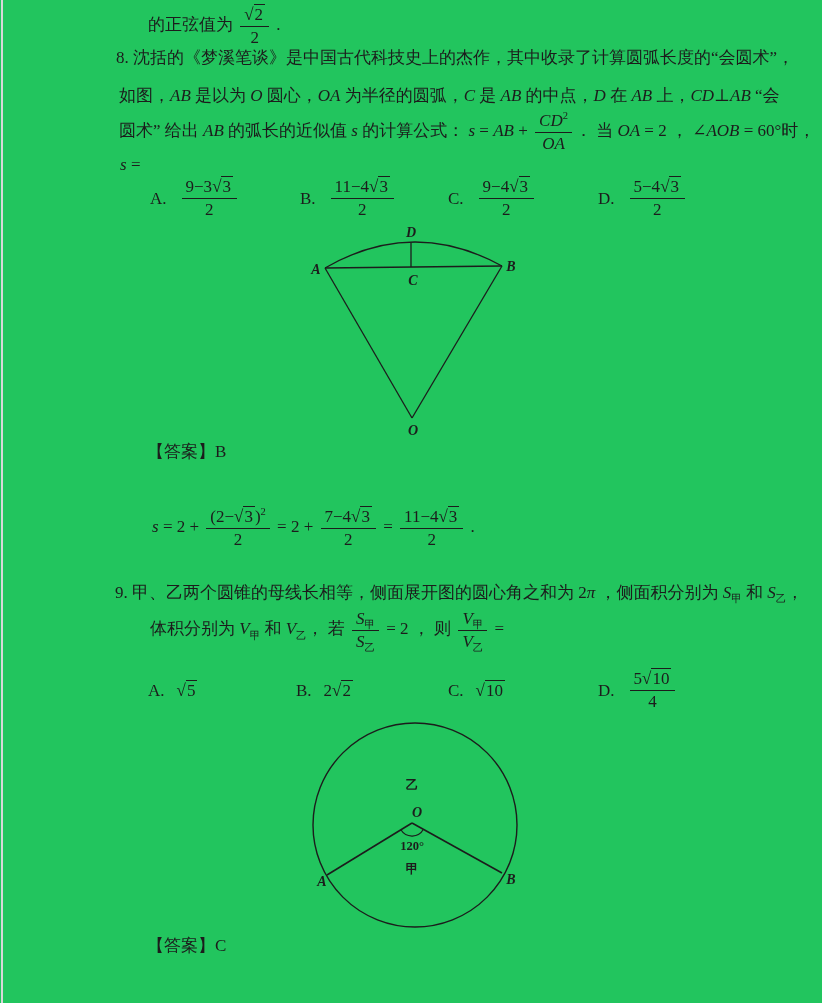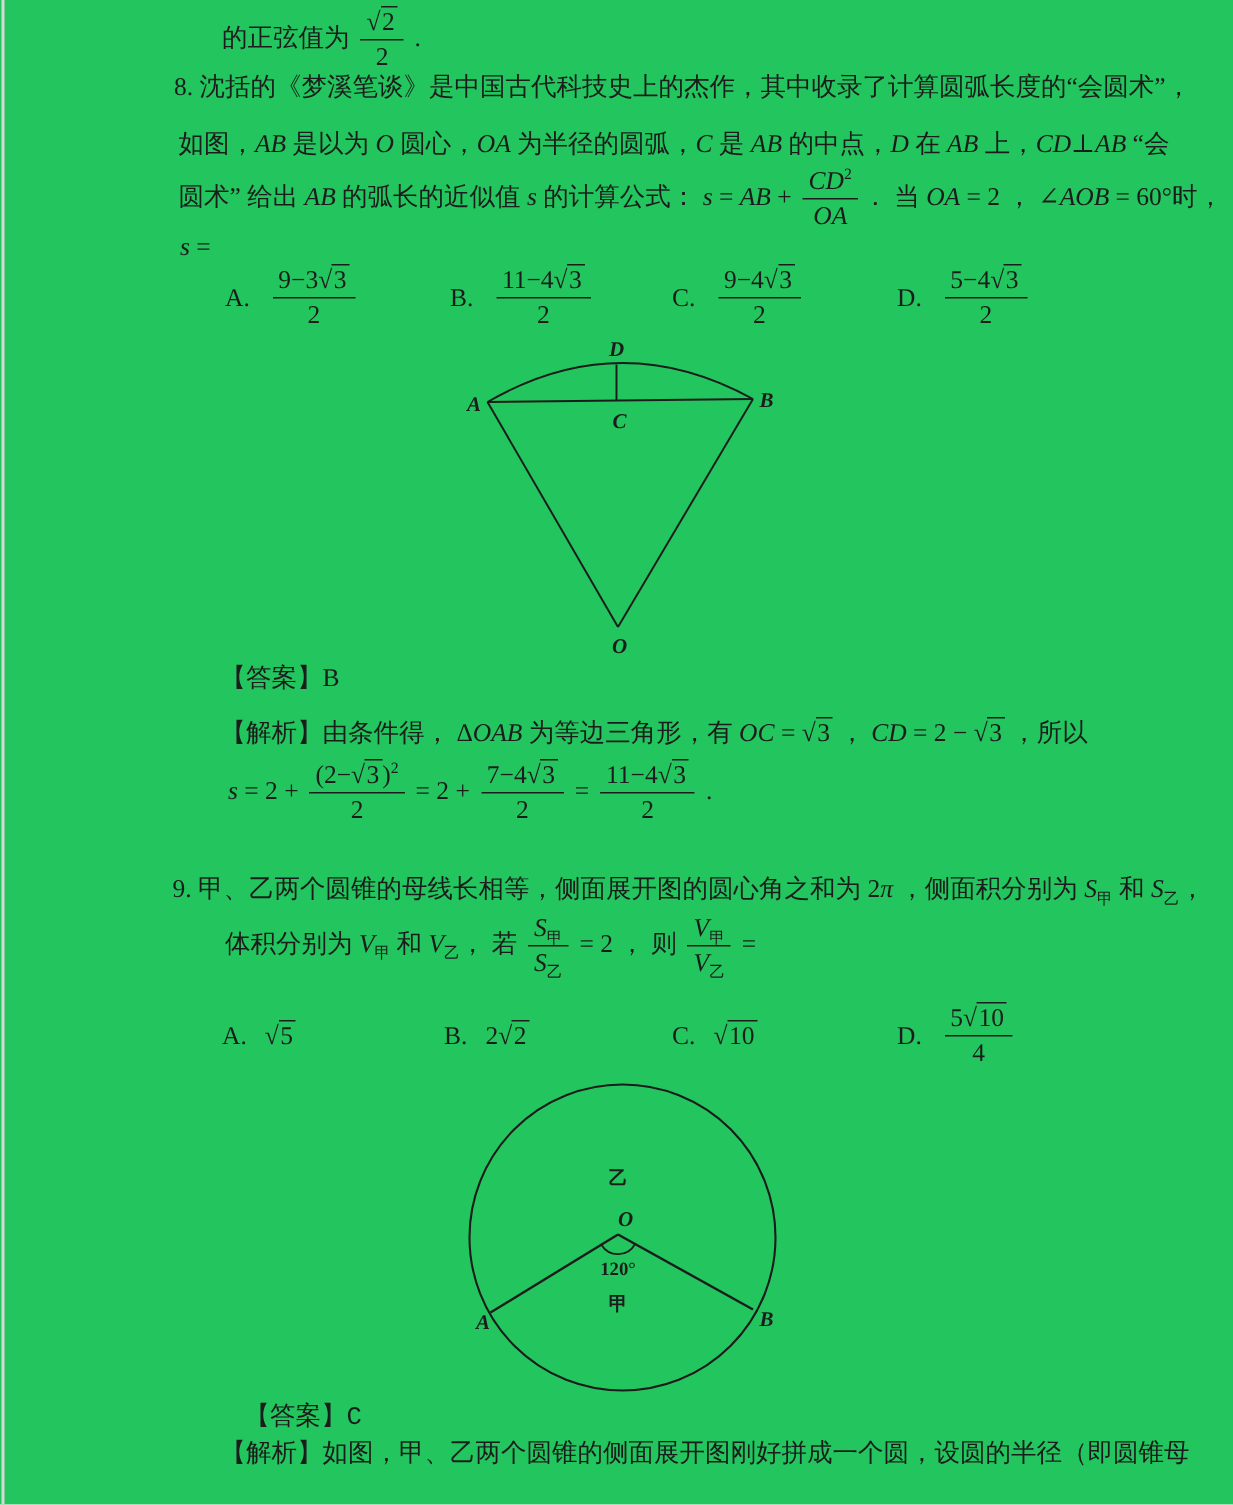--- a/index.html
+++ b/index.html
@@ -59,21 +59,20 @@
     <line x1="35" y1="44" x2="122" y2="194" stroke="#1c1c1c" stroke-width="1.3"></line>
     <line x1="212" y1="42" x2="122" y2="194" stroke="#1c1c1c" stroke-width="1.3"></line>
     <text x="121" y="13" text-anchor="middle" class="figlabel">D</text>
     <text x="26" y="50" text-anchor="middle" class="figlabel">A</text>
     <text x="221" y="47" text-anchor="middle" class="figlabel">B</text>
     <text x="123" y="61" text-anchor="middle" class="figlabel">C</text>
     <text x="123" y="211" text-anchor="middle" class="figlabel">O</text>
   </svg>
 
   <div class="line" style="left:147px;top:440px;">【答案】B</div>
-  <div class="line" style="left:147px;top:477px;"><span>【解析】由条件得， Δ</span><span class="v">OAB</span><span> 为等边三角形，有 </span><span class="v">OC</span><span> = </span><span class="rt"><span>√</span><span class="rr">3</span></span><span> ， </span><span class="v">CD</span><span> = 2 − </span><span class="rt"><span>√</span><span class="rr">3</span></span><span> ，所以</span></div>
   <div class="line" style="left:152px;top:507px;"><span class="v">s</span><span> = 2 + </span><span class="frac"><span class="fn"><span>(2−</span><span class="rt"><span>√</span><span class="rr">3</span></span><span>)</span><sup>2</sup></span><span class="fd"><span>2</span></span></span><span> = 2 + </span><span class="frac"><span class="fn"><span>7−4</span><span class="rt"><span>√</span><span class="rr">3</span></span></span><span class="fd"><span>2</span></span></span><span> = </span><span class="frac"><span class="fn"><span>11−4</span><span class="rt"><span>√</span><span class="rr">3</span></span></span><span class="fd"><span>2</span></span></span><span> .</span></div>
 
   <div class="line" style="left:115px;top:581px;"><span>9. 甲、乙两个圆锥的母线长相等，侧面展开图的圆心角之和为 2</span><span class="v">π</span><span> ，侧面积分别为 </span><span class="v">S</span><sub>甲</sub><span> 和 </span><span class="v">S</span><sub>乙</sub><span>，</span></div>
   <div class="line" style="left:150px;top:609px;"><span>体积分别为 </span><span class="v">V</span><sub>甲</sub><span> 和 </span><span class="v">V</span><sub>乙</sub><span>， 若 </span><span class="frac"><span class="fn"><span class="v">S</span><sub>甲</sub></span><span class="fd"><span class="v">S</span><sub>乙</sub></span></span><span> = 2 ， 则 </span><span class="frac"><span class="fn"><span class="v">V</span><sub>甲</sub></span><span class="fd"><span class="v">V</span><sub>乙</sub></span></span><span> =</span></div>
 
   <div class="line flexline" style="left:148px;top:666px;height:48px;">
     <span class="olabel">A.</span>
     <span><span class="rt"><span>√</span><span class="rr">5</span></span></span>
   </div>
   <div class="line flexline" style="left:296px;top:666px;height:48px;">
@@ -95,15 +94,14 @@
     <line x1="107" y1="110" x2="197" y2="160" stroke="#1c1c1c" stroke-width="1.6"></line>
     <path d="M95.9,116.8 A13,13 0 0 0 118.4,116.3" fill="none" stroke="#1c1c1c" stroke-width="1.2"></path>
     <text x="112" y="104" text-anchor="middle" class="figlabel">O</text>
     <text x="107" y="137" text-anchor="middle" class="figtext">120°</text>
     <text x="107" y="160" text-anchor="middle" class="figtext">甲</text>
     <text x="107" y="76" text-anchor="middle" class="figtext">乙</text>
     <text x="17" y="173" text-anchor="middle" class="figlabel">A</text>
     <text x="206" y="171" text-anchor="middle" class="figlabel">B</text>
   </svg>
 
-  <div class="line" style="left:163px;top:934px;font-family:Liberation Mono, monospace;">【答案】C</div>
-  <div class="line" style="left:147px;top:957px;"><span>【解析】如图，甲、乙两个圆锥的侧面展开图刚好拼成一个圆，设圆的半径（即圆锥母</span></div>
+  <div class="line" style="left:147px;top:934px;">【答案】C</div>
 </div>
 
 </body></html>

